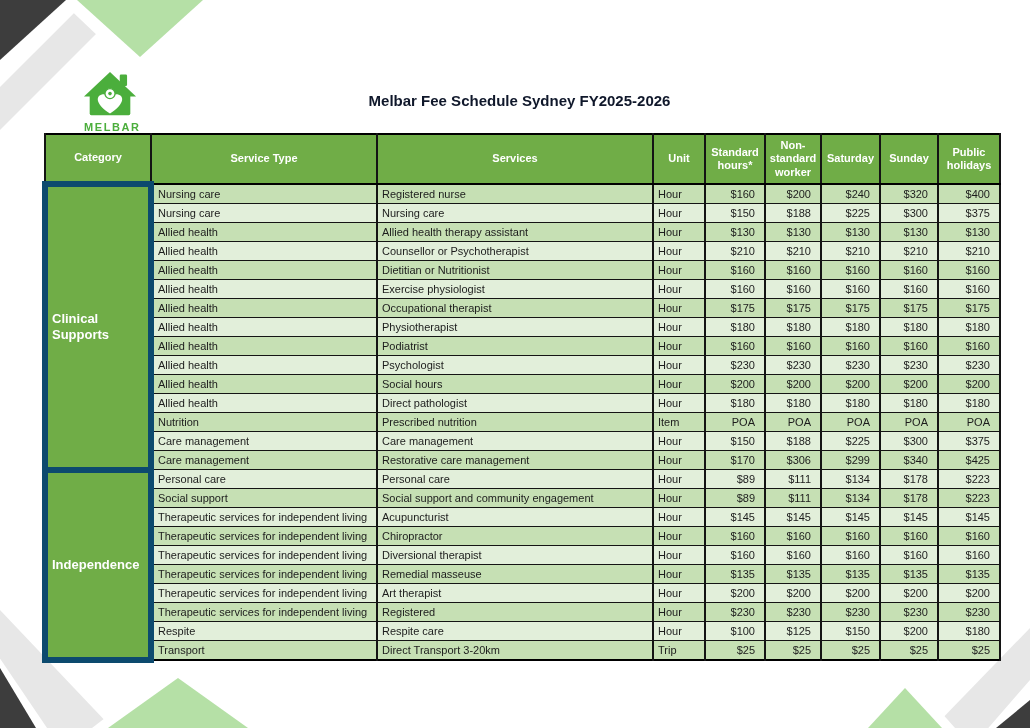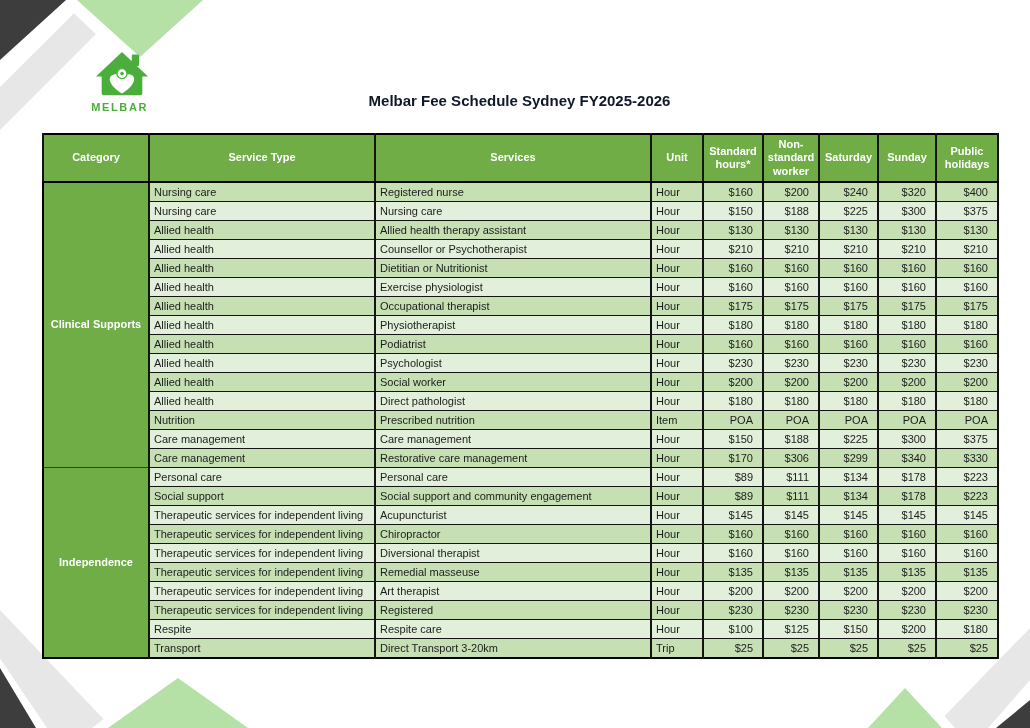--- a/index.html
+++ b/index.html
@@ -25,21 +25,21 @@
            clip-path:polygon(0 0,100% 100%,0 100%);}
   .br-gray{right:0;bottom:0;width:97px;height:100px;background:#e7e7e7;
            clip-path:polygon(100% 0,100% 52%,57% 100%,0 100%);}
   .br-halo{right:75px;bottom:0;width:110px;height:56px;background:#fff;
            clip-path:polygon(55% 0,100% 100%,0 100%);}
   .br-green{right:88px;bottom:0;width:74px;height:40px;background:#b5e0a6;
            clip-path:polygon(50% 0,100% 100%,0 100%);}
   .br-dark{right:0;bottom:0;width:34px;height:28px;background:#3d3d3d;
            clip-path:polygon(100% 0,100% 100%,0 100%);}
   
-  .logo{position:absolute;left:84px;top:52px;width:64px;text-align:right;}
+  .logo{position:absolute;left:84px;top:72px;width:64px;text-align:left;}
   .logo .brand{margin-top:1px;font-size:11px;font-weight:bold;color:#4bae3c;
                letter-spacing:1.6px;}
   
   .title{position:absolute;left:42px;width:955px;top:92px;text-align:center;
          font-size:15px;font-weight:bold;color:#0f172a;}
   
   table.fee{position:absolute;left:42px;top:133px;width:955px;
             border-collapse:collapse;table-layout:fixed;
             border:2px solid #000;}
   .fee th{background:#70ad47;color:#fff;font-weight:bold;font-size:11px;
@@ -47,22 +47,22 @@
           border-left:2px solid #141414;border-right:2px solid #141414;
           border-top:1px solid #141414;border-bottom:2px solid #000;padding:0 2px;}
   .fee td{font-size:11px;height:18px;line-height:18px;padding:0 4px;color:#1c1c1c;
           border-left:2px solid #141414;border-right:2px solid #141414;
           border-top:1px solid #141414;border-bottom:1px solid #141414;
           white-space:nowrap;overflow:hidden;vertical-align:middle;}
   .fee tr.a td{background:#c6e0b4;}
   .fee tr.b td{background:#e2efda;}
   .fee td.rate{text-align:right;padding-right:9px;}
   .fee td.cat{background:#70ad47 !important;color:#fff;font-weight:bold;
-              text-align:center;font-size:11px;white-space:normal;line-height:1.2;
-              border:1px solid #0c4a6e;}
+              text-align:left;font-size:13px;white-space:normal;line-height:1.2;
+              border:6px solid #0c4a6e;}
 </style>
 </head>
 <body>
 
 <div class="page">
 
   <div class="deco tl-gray"></div>
   <div class="deco tl-halo"></div>
   <div class="deco tl-green"></div>
   <div class="deco tl-dark"></div>
@@ -211,21 +211,21 @@
           <td>Psychologist</td>
           <td>Hour</td>
           <td class="rate">$230</td>
           <td class="rate">$230</td>
           <td class="rate">$230</td>
           <td class="rate">$230</td>
           <td class="rate">$230</td>
         </tr>
         <tr class="a">
           <td>Allied health</td>
-          <td>Social worker</td>
+          <td>Social hours</td>
           <td>Hour</td>
           <td class="rate">$200</td>
           <td class="rate">$200</td>
           <td class="rate">$200</td>
           <td class="rate">$200</td>
           <td class="rate">$200</td>
         </tr>
         <tr class="b">
           <td>Allied health</td>
           <td>Direct pathologist</td>
@@ -257,21 +257,21 @@
           <td class="rate">$375</td>
         </tr>
         <tr class="a">
           <td>Care management</td>
           <td>Restorative care management</td>
           <td>Hour</td>
           <td class="rate">$170</td>
           <td class="rate">$306</td>
           <td class="rate">$299</td>
           <td class="rate">$340</td>
-          <td class="rate">$330</td>
+          <td class="rate">$425</td>
         </tr>
         <tr class="b">
           <td rowspan="10" class="cat">Independence</td>
           <td>Personal care</td>
           <td>Personal care</td>
           <td>Hour</td>
           <td class="rate">$89</td>
           <td class="rate">$111</td>
           <td class="rate">$134</td>
           <td class="rate">$178</td>

